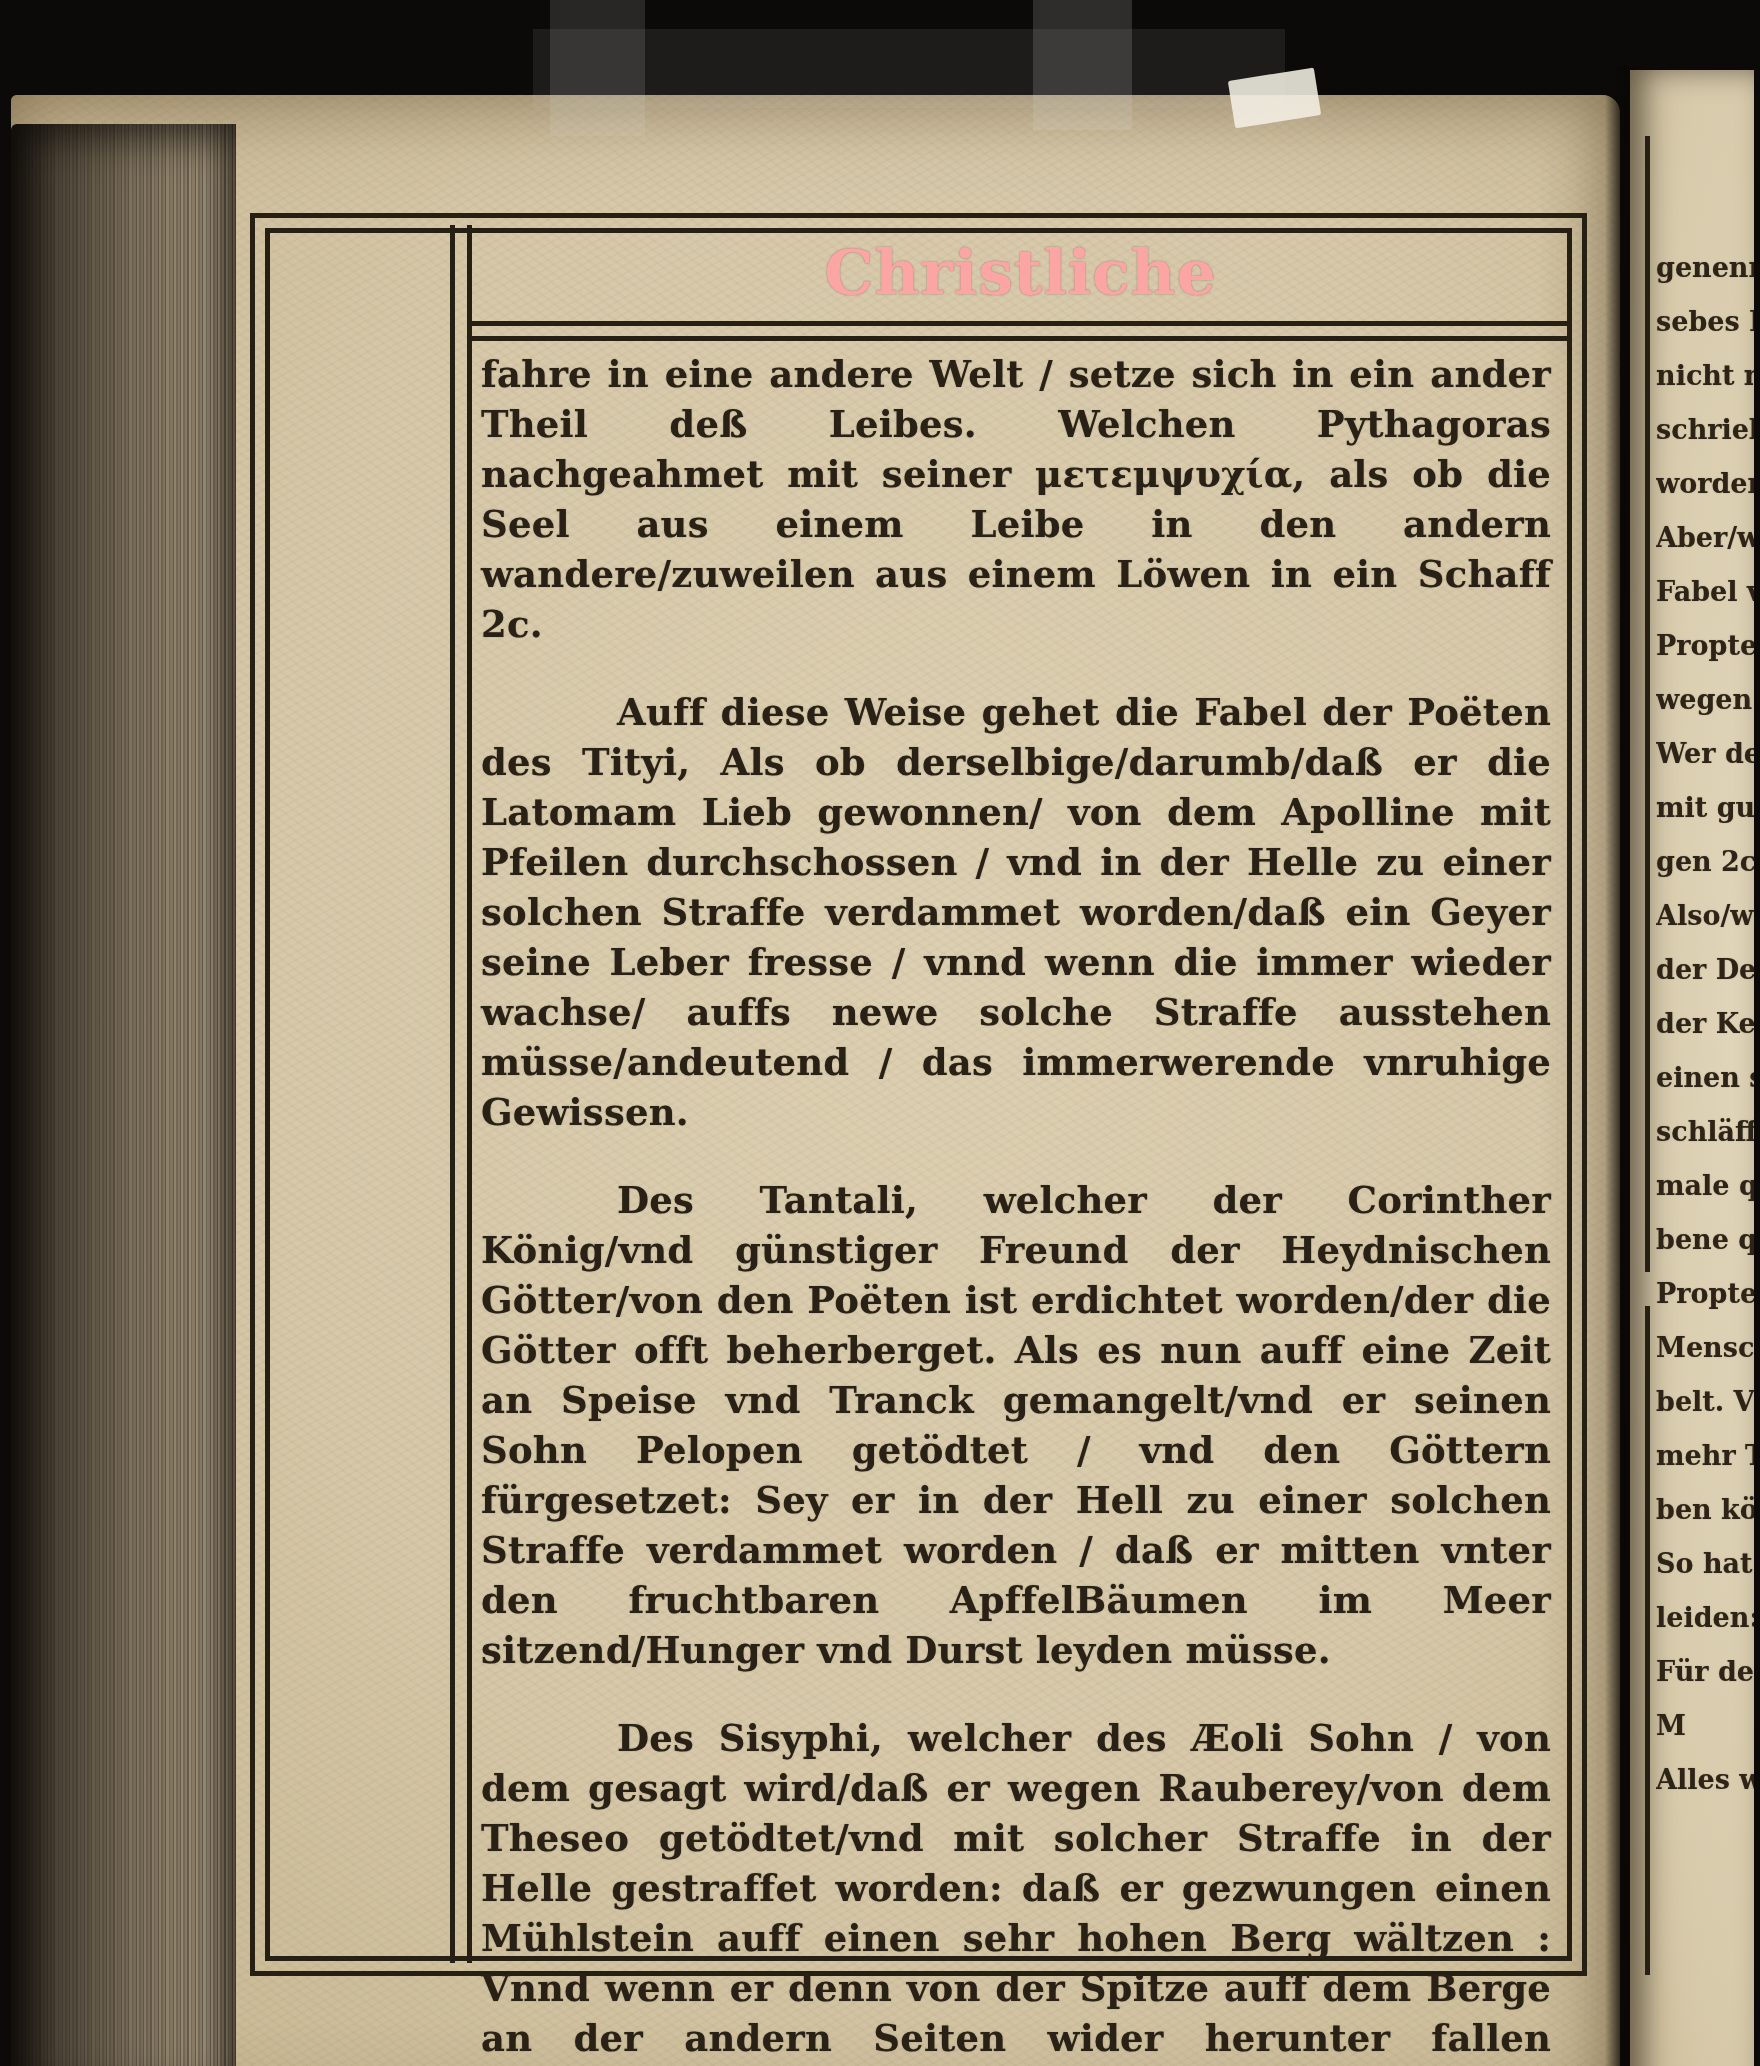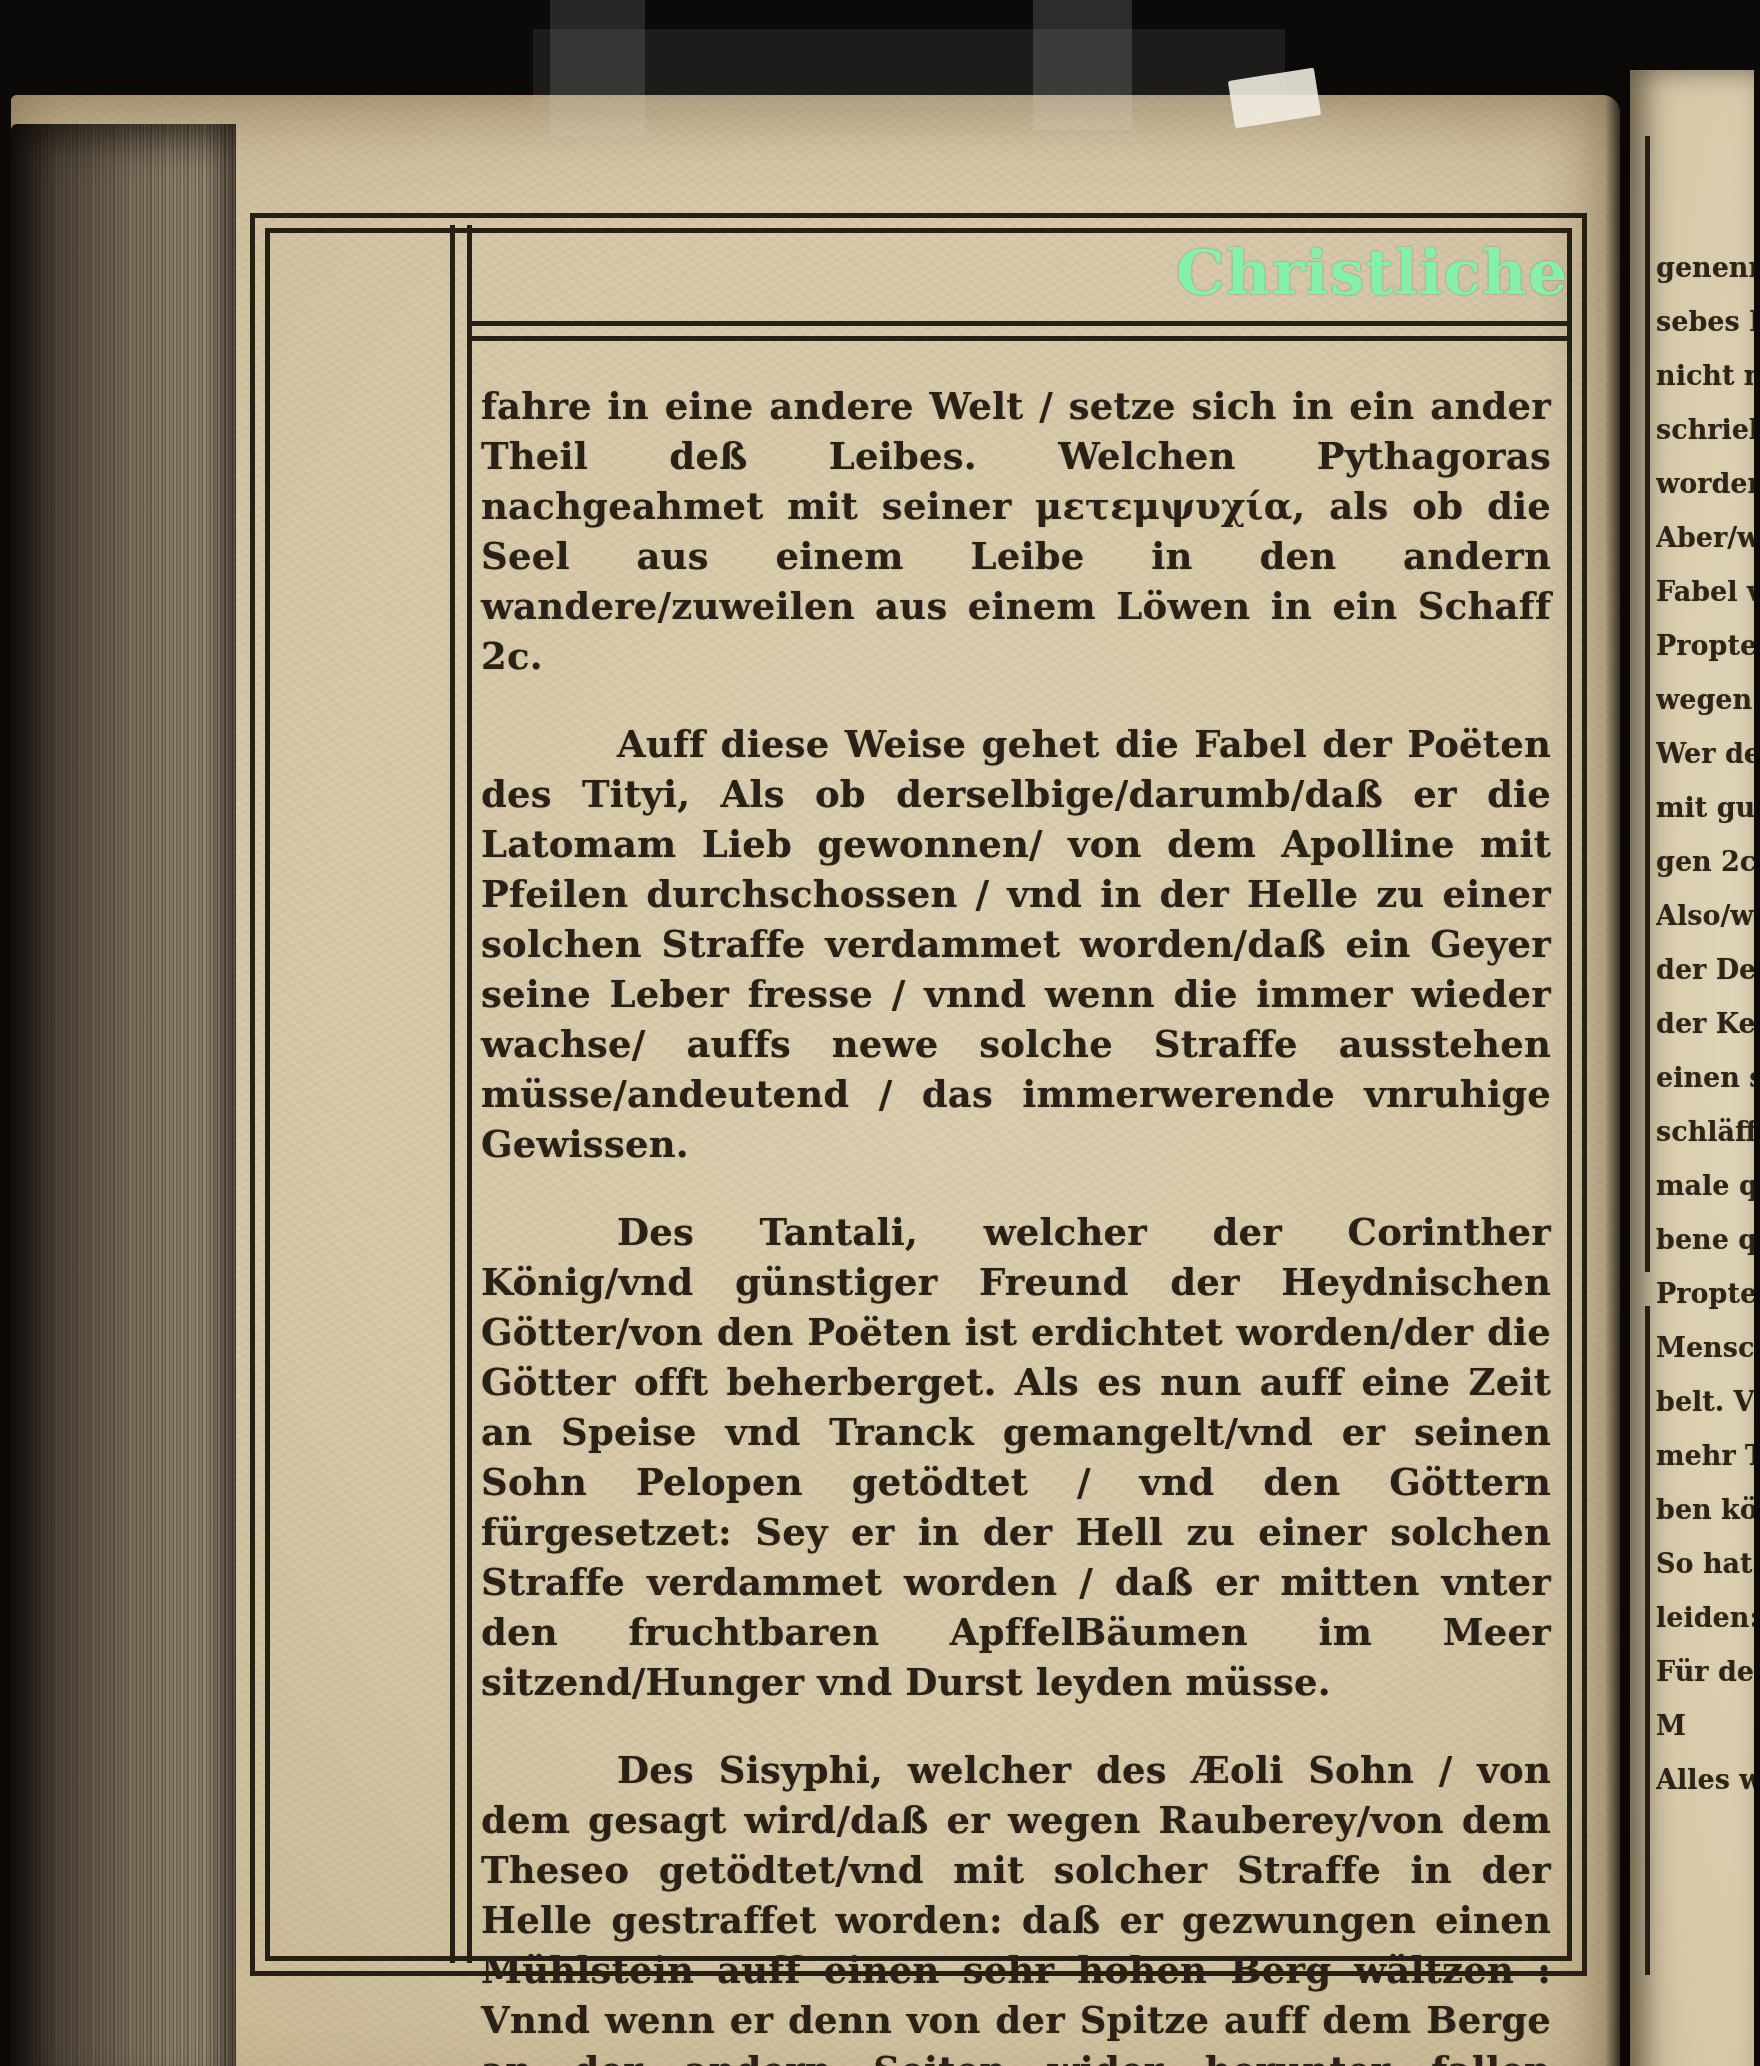--- a/index.html
+++ b/index.html
@@ -47,35 +47,34 @@
   .frame-inner { position: absolute; inset: 10px; border: 5.8px solid var(--ink); }
   .vrule { position: absolute; top: 225px; height: 1738px; width: 5.4px; background: var(--ink); }
   .vrule.a { left: 450px; }
   .vrule.b { left: 467px; }
   .hrule { position: absolute; left: 467px; width: 1101px; height: 5px; background: var(--ink); }
   .hrule.a { top: 321px; }
   .hrule.b { top: 336px; }
 
   .running-header {
     position: absolute; left: 473px; top: 236px; width: 1095px; height: 79px;
-    text-align: right;
-    font-size: 62px; font-weight: 700; color: #86efac;
+    text-align: center;
+    font-size: 62px; font-weight: 700; color: #fca5a5;
     letter-spacing: 0.8px;
     text-shadow: 0 0 1.7px rgba(35,25,12,0.45);
   }
 
   
   .text-col {
     position: absolute; left: 481px; top: 349px; width: 1070px; height: 1612px;
     color: #2a2116;
     font-size: 37px; font-weight: 700; line-height: 50px;
     text-align: justify;
     letter-spacing: 0.2px;
     text-shadow: 0 0 1.2px rgba(35,25,12,0.38);
-    margin-top: 32px;
   }
   .text-col p { margin: 0; }
   .text-col p + p { margin-top: 38px; text-indent: 136px; }
 
   
   .gutter {
     position: absolute; left: 1605px; top: 66px; width: 33px; height: 2083px;
     background: linear-gradient(90deg, rgba(10,8,5,0) 0%, rgba(10,8,5,0.85) 55%, rgba(10,8,5,1) 100%);
   }
   .right-page {

